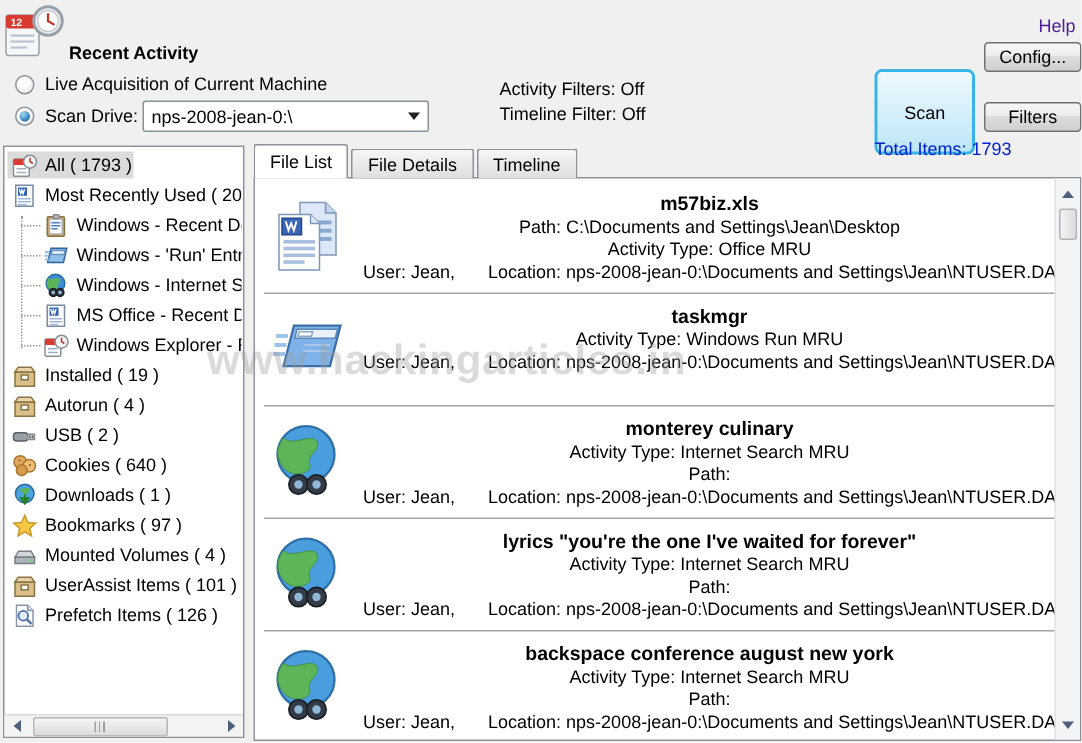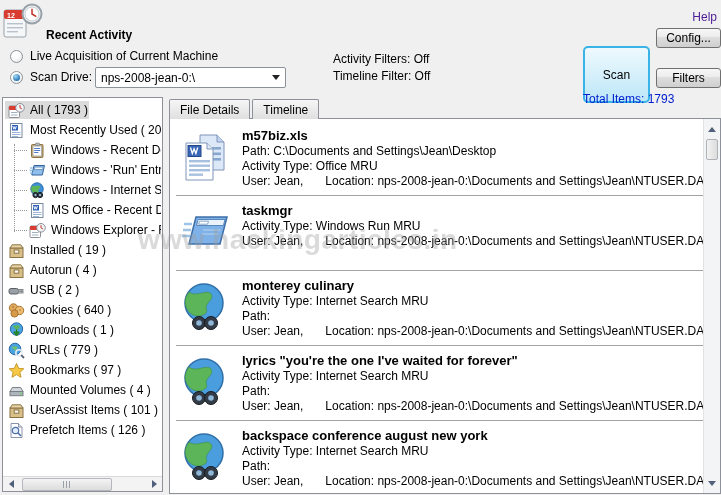--- a/index.html
+++ b/index.html
@@ -63,21 +63,21 @@
 
   
   .tab-bar{position:absolute;left:169px;top:97px;height:22px;display:flex;gap:2px;align-items:flex-end;z-index:3;}
   .tab{height:19px;padding:0 10px;display:flex;align-items:center;background:linear-gradient(#f6f6f6,#dfdfdf);
        border:1px solid #8e9199;border-bottom:none;border-radius:2px 2px 0 0;cursor:pointer;}
   .tab.active{height:22px;background:#fff;}
 
   
   .main-panel{position:absolute;left:169px;top:118px;width:552px;height:376px;background:#fff;
               border:1px solid #8e9199;box-sizing:border-box;}
-  .file-list{position:absolute;left:0;top:2px;right:16px;bottom:0;overflow:hidden;}
+  .file-list{position:absolute;left:0;top:2px;right:16px;bottom:0;overflow:hidden;text-align:center;}
   .file-item{height:75px;box-sizing:border-box;padding:5px 0 0 10px;display:flex;position:relative;cursor:default;}
   .file-item::after{content:'';position:absolute;left:6px;right:0;bottom:0;border-bottom:1px solid #a3a3a3;}
   .file-item .icon.big{width:48px;height:52px;margin:6px 12px 0 2px;flex:0 0 auto;}
   .file-item .icon.big svg{width:48px;height:52px;}
   .fi-text{flex:1;overflow:hidden;white-space:nowrap;padding-top:2px;}
   .fi-title{font-weight:bold;font-size:13px;line-height:16px;}
   .fi-line{font-size:12px;line-height:15px;}
   .fi-user{display:inline-block;}
   .fi-loc{display:inline-block;margin-left:22px;}
 
@@ -284,31 +284,20 @@
               <circle cx="8.5" cy="7" r="6.2" fill="#4aa3df" stroke="#2b6aa8"></circle>
               <path d="M4 3.2c2 1.8 6.5-1.2 7.5.8 1 2-3 3-2 5.2" fill="#5cb558"></path>
               <path d="M8.5 7.5 v4.5 M5.8 10 L8.5 14 L11.2 10z" fill="#2f9e2f" stroke="#1e7a1e"></path>
             </svg>
           </span>
           <span>Downloads ( 1 )</span>
         </div>
         <div class="tree-item">
           <span class="icon">
             <svg viewBox="0 0 17 17">
-              <circle cx="7" cy="7" r="5.8" fill="#4aa3df" stroke="#2b6aa8"></circle>
-              <path d="M3 4c2 1.8 5-1 6 1s-2.4 2.4-1.4 4.4" fill="#6fc26a"></path>
-              <circle cx="11" cy="11" r="3.2" fill="none" stroke="#e8ecf2" stroke-width="1.5"></circle>
-              <path d="M13.2 13.2 L16 16" stroke="#5a616c" stroke-width="1.8"></path>
-            </svg>
-          </span>
-          <span>URLs ( 779 )</span>
-        </div>
-        <div class="tree-item">
-          <span class="icon">
-            <svg viewBox="0 0 17 17">
               <path d="M8.5 1.5 L10.6 6.3 L15.8 6.8 L11.9 10.3 L13 15.3 L8.5 12.6 L4 15.3 L5.1 10.3 L1.2 6.8 L6.4 6.3z" fill="#f7c843" stroke="#c79a2a"></path>
             </svg>
           </span>
           <span>Bookmarks ( 97 )</span>
         </div>
         <div class="tree-item">
           <span class="icon">
             <svg viewBox="0 0 17 17">
               <path d="M2 9.5 L4.3 5.5 H12.7 L15 9.5z" fill="#d2d7dd" stroke="#7a7f86"></path>
               <rect x="2" y="9.5" width="13" height="4.2" fill="#aeb4bc" stroke="#7a7f86"></rect>
@@ -345,20 +334,21 @@
         </span>
       <span class="hthumb"></span>
       <span class="hspacer"></span>
       <span class="harrow">
           <span class="tri-right"></span>
         </span>
     </div>
   </div>
 
   <div class="tab-bar">
+      <div class="tab active">File List</div>
       <div class="tab">File Details</div>
       <div class="tab">Timeline</div>
     </div>
 
   <div class="main-panel">
     <div class="file-list">
         <div class="file-item">
           <span class="icon big">
             <svg viewBox="0 0 48 52">
               <path d="M18 3 h17 l7 7 v28 H18z" fill="#dce8f8" stroke="#7e96b8"></path>

